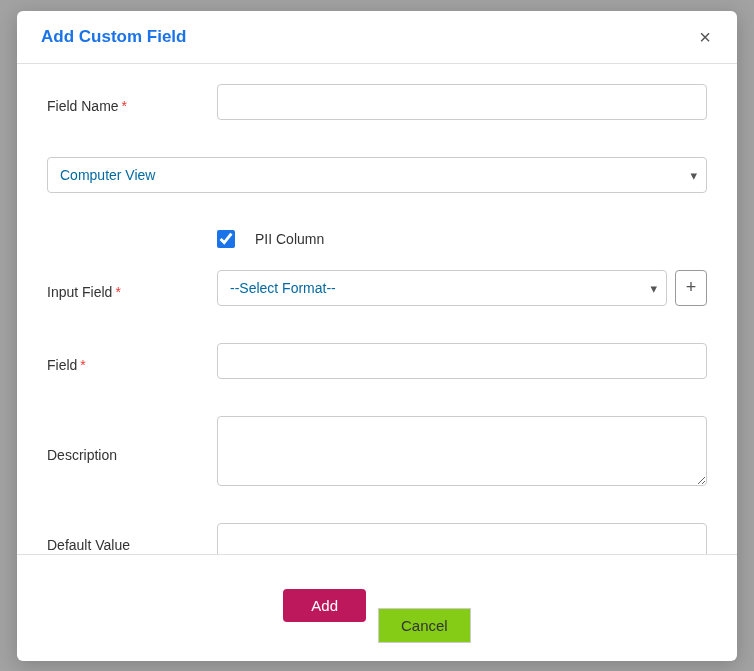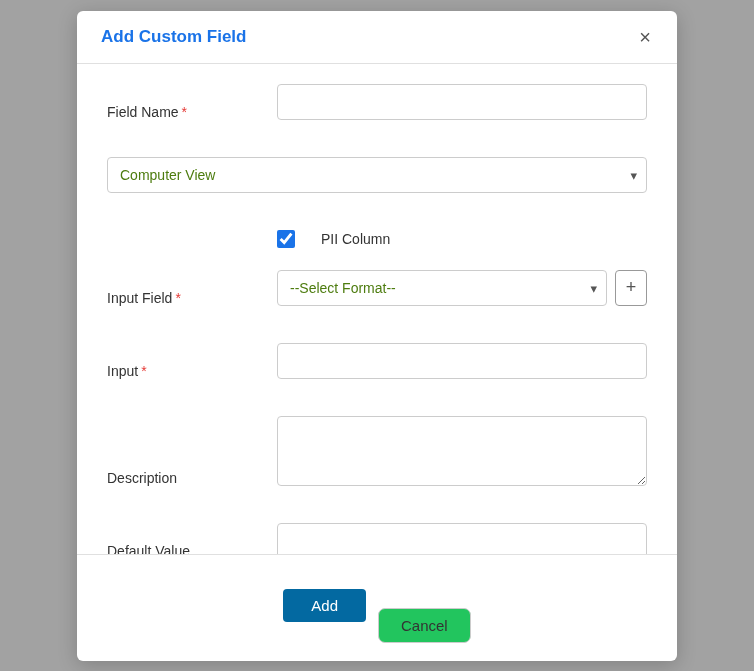--- a/index.html
+++ b/index.html
@@ -24,21 +24,21 @@
       top: 0; left: 0; right: 0; bottom: 0;
       background: rgba(0,0,0,0.3);
       display: flex;
       justify-content: center;
       align-items: center;
     }
 
     .modal {
       background: #ffffff;
       border-radius: 6px;
-      width: 600px;
+      width: 720px;
       max-height: 650px;
       display: flex;
       flex-direction: column;
       box-shadow: 0 4px 20px rgba(0,0,0,0.2);
       position: relative;
     }
 
     .modal-header {
       display: flex;
       align-items: center;
@@ -65,21 +65,21 @@
     }
 
     .modal-body {
       padding: 20px 30px;
       overflow-y: auto;
       flex: 1;
     }
 
     .form-row {
       display: flex;
-      align-items: flex-end;
+      align-items: center;
       margin-bottom: 37px;
     }
 
     .form-label {
       width: 170px;
       min-width: 170px;
       font-size: 14px;
       color: #333;
       padding-top: 8px;
     }
@@ -112,41 +112,41 @@
       flex: 1;
     }
 
     .select-display {
       width: 100%;
       height: 36px;
       border: 1px solid #ccc;
       border-radius: 4px;
       padding: 6px 36px 6px 12px;
       font-size: 14px;
-      color: #4d7c0f;
+      color: #0369a1;
       background: #fff;
       cursor: pointer;
       appearance: none;
       outline: none;
     }
 
     .select-arrow {
       position: absolute;
       right: 10px;
       top: 50%;
       transform: translateY(-50%);
       pointer-events: none;
       color: #555;
       font-size: 13px;
     }
 
     .checkbox-row {
       display: flex;
       align-items: center;
-      gap: 26px;
+      gap: 20px;
       margin-bottom: 22px;
       margin-left: 170px;
     }
 
     .checkbox-input {
       width: 18px;
       height: 18px;
       accent-color: #1a73e8;
       cursor: pointer;
     }
@@ -186,35 +186,35 @@
     .modal-footer {
       display: flex;
       justify-content: center;
       align-items: center;
       gap: 12px;
       padding: 14px 24px 18px;
       border-top: 1px solid #e0e0e0;
     }
 
     .btn-add {
-      background: #0369a1;
+      background: #be185d;
       color: #fff;
       border: none;
       border-radius: 4px;
       padding: 8px 28px;
       font-size: 15px;
       cursor: pointer;
       font-weight: 500;
     }
 
     .btn-cancel {
-      background: #22c55e;
+      background: #84cc16;
       color: #333;
       border: 1px solid #ccc;
-      border-radius: 7px;
+      border-radius: 0;
       padding: 8px 22px;
       font-size: 15px;
       cursor: pointer;
       margin-top: 39px;
     }
   </style>
 </head>
 <body>
 
 <div class="modal-overlay">
@@ -264,21 +264,21 @@
               <option>--Select Format--</option>
             </select>
             <span class="select-arrow">▾</span>
           </div>
           <button class="plus-btn">+</button>
         </div>
       </div>
 
       <div class="form-row">
         <div class="form-label">
-          <span>Input</span><span class="required-star">*</span>
+          <span>Field</span><span class="required-star">*</span>
         </div>
         <div class="form-control-wrap">
           <input class="text-input" type="text" style="">
         </div>
       </div>
 
       <div class="form-row">
         <div class="form-label">Description</div>
         <div class="form-control-wrap">
           <textarea class="textarea-input" style=""></textarea>

